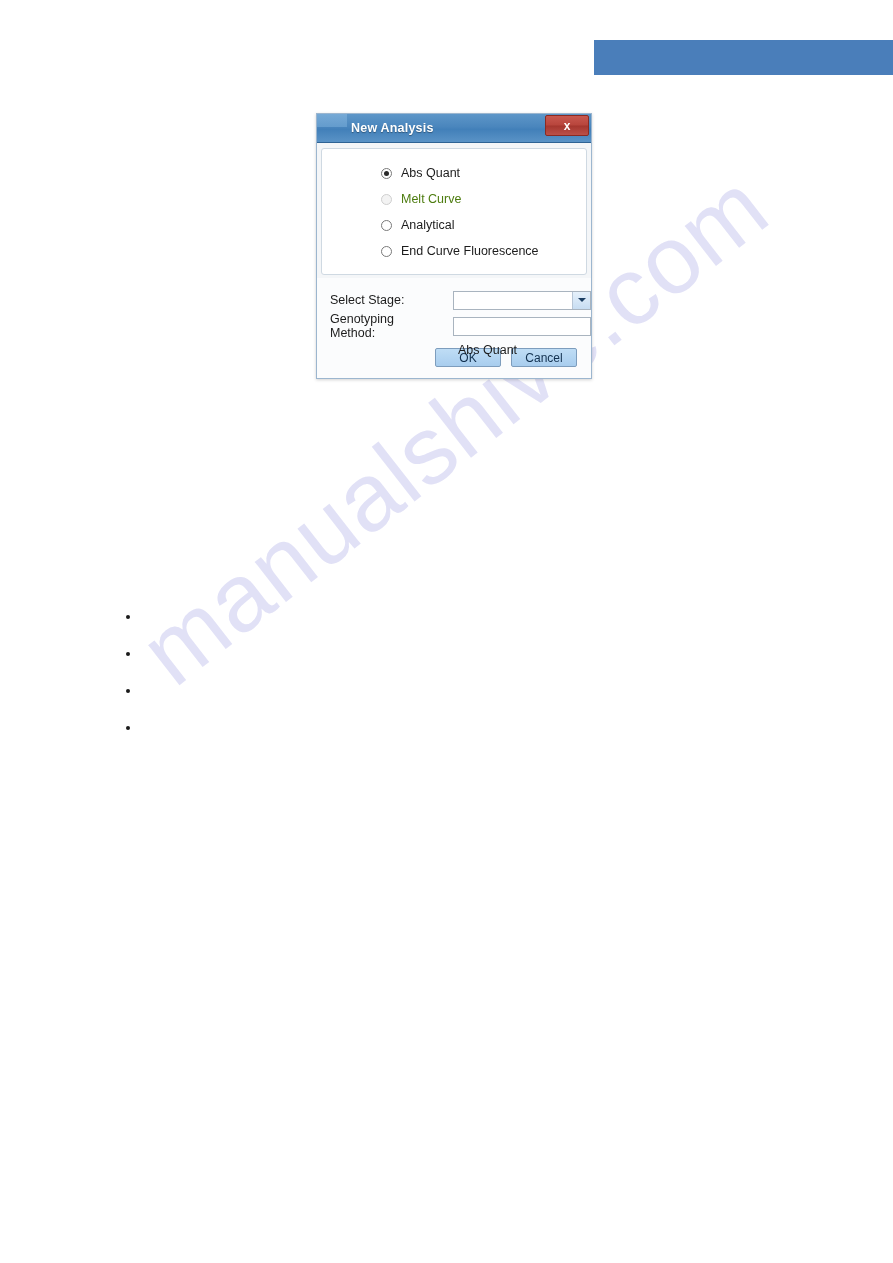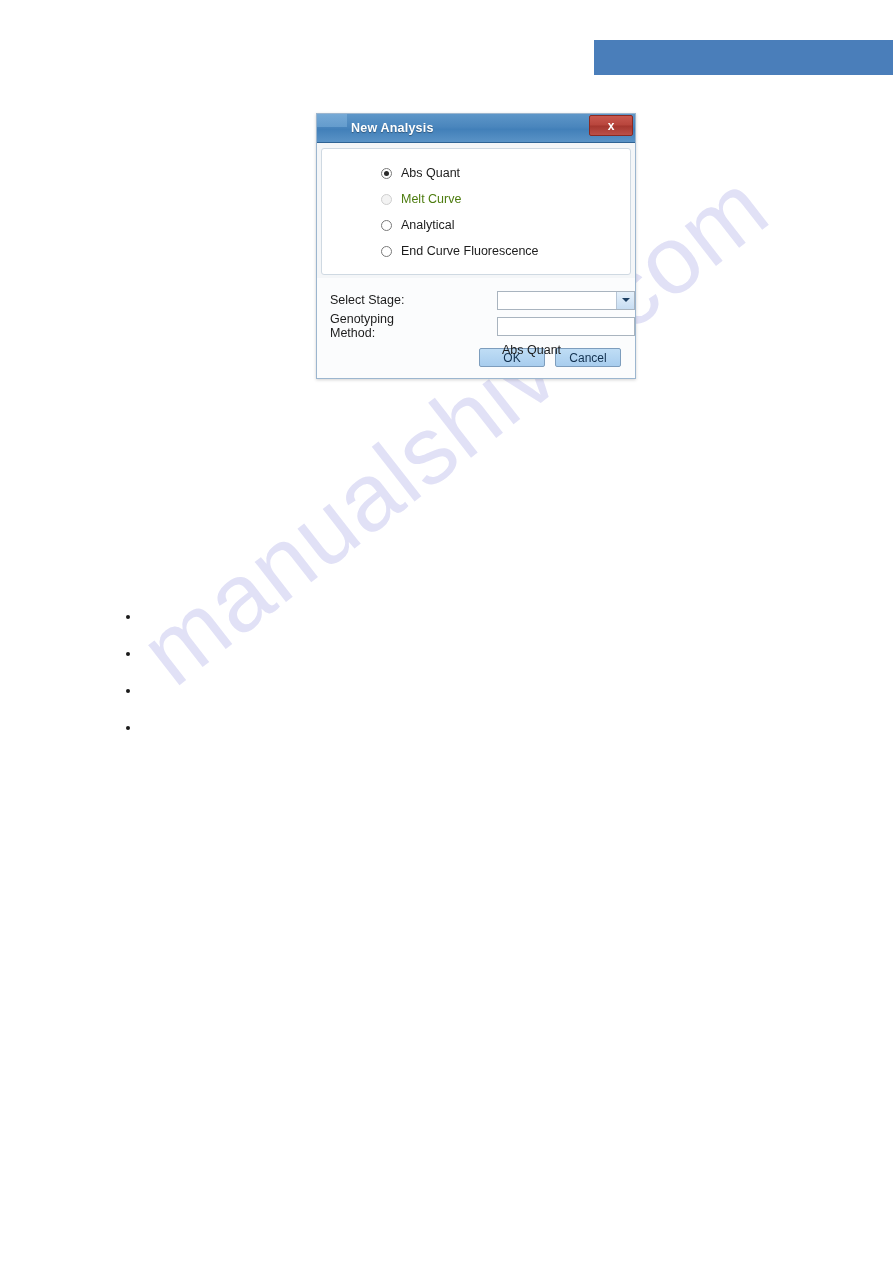--- a/index.html
+++ b/index.html
@@ -76,21 +76,21 @@
     font-size: 12px;
     color: #1a1a1a;
     line-height: 14px;
   }
 
   
   .dialog {
     position: absolute;
     left: 316px;
     top: 113px;
-    width: 320px;
+    width: 276px;
     z-index: 10;
     border: 1px solid #9cb6cf;
     background: #f4f6f8;
     box-shadow: 0 1px 3px rgba(0,0,0,0.18);
     box-sizing: border-box;
   }
 
   .titlebar {
     position: relative;
     height: 28px;

